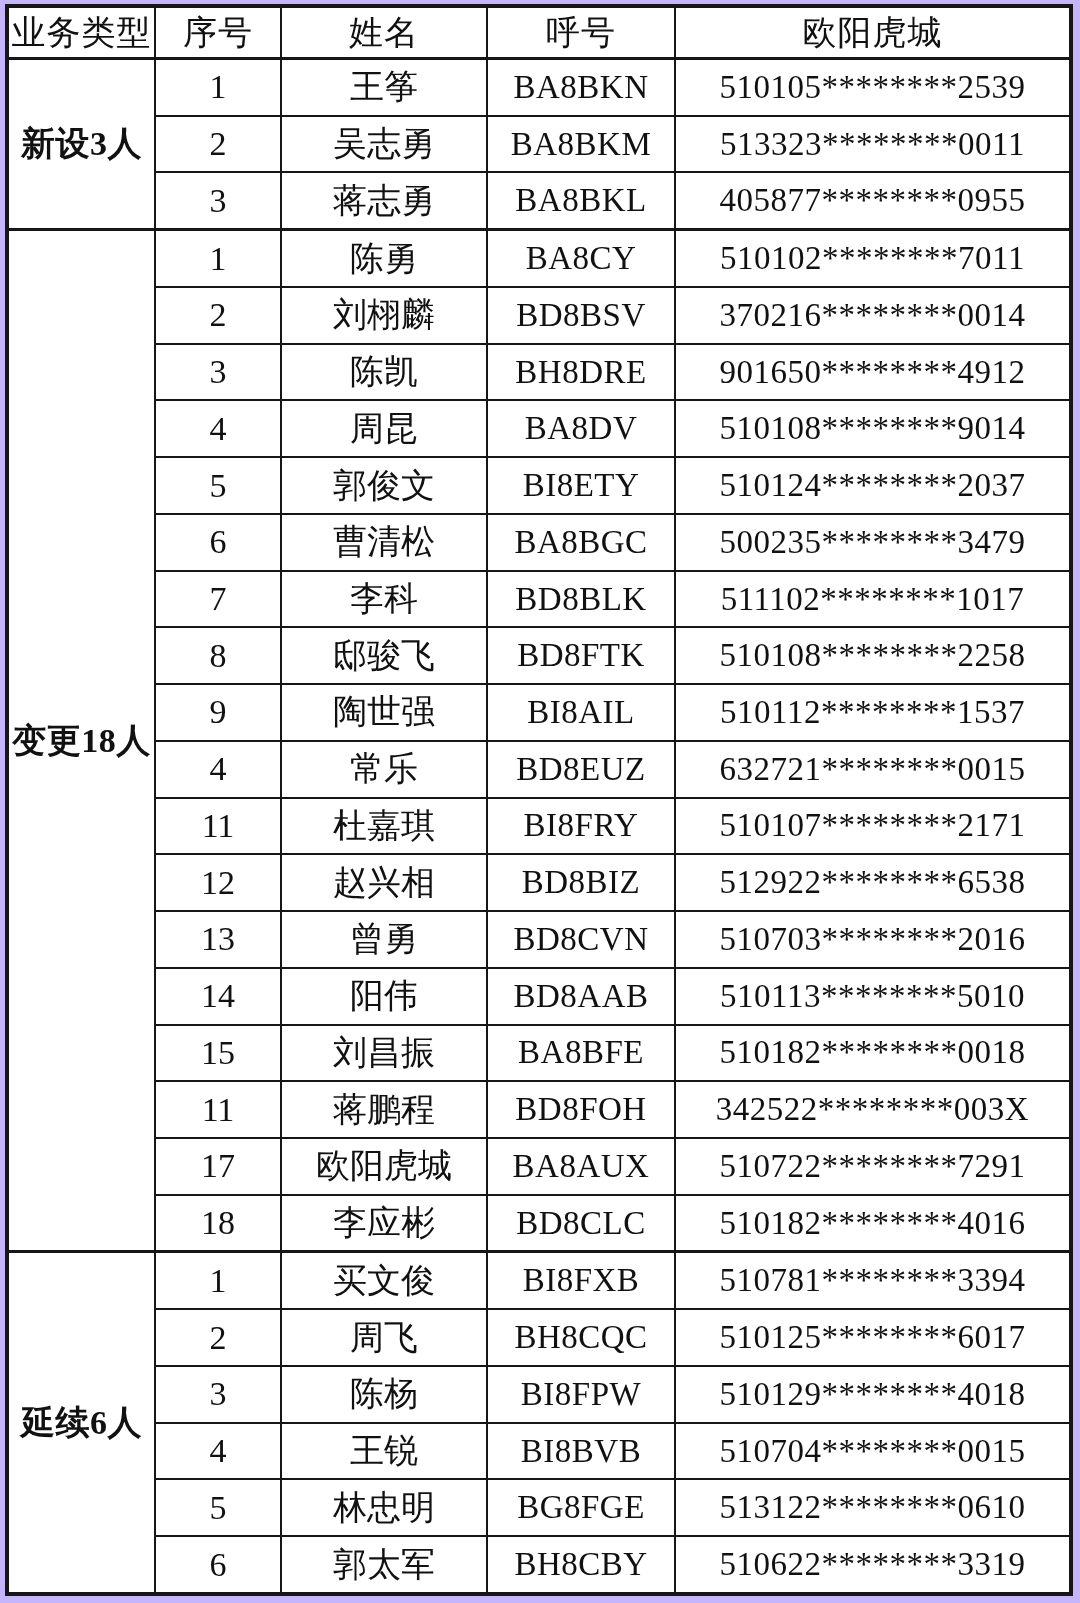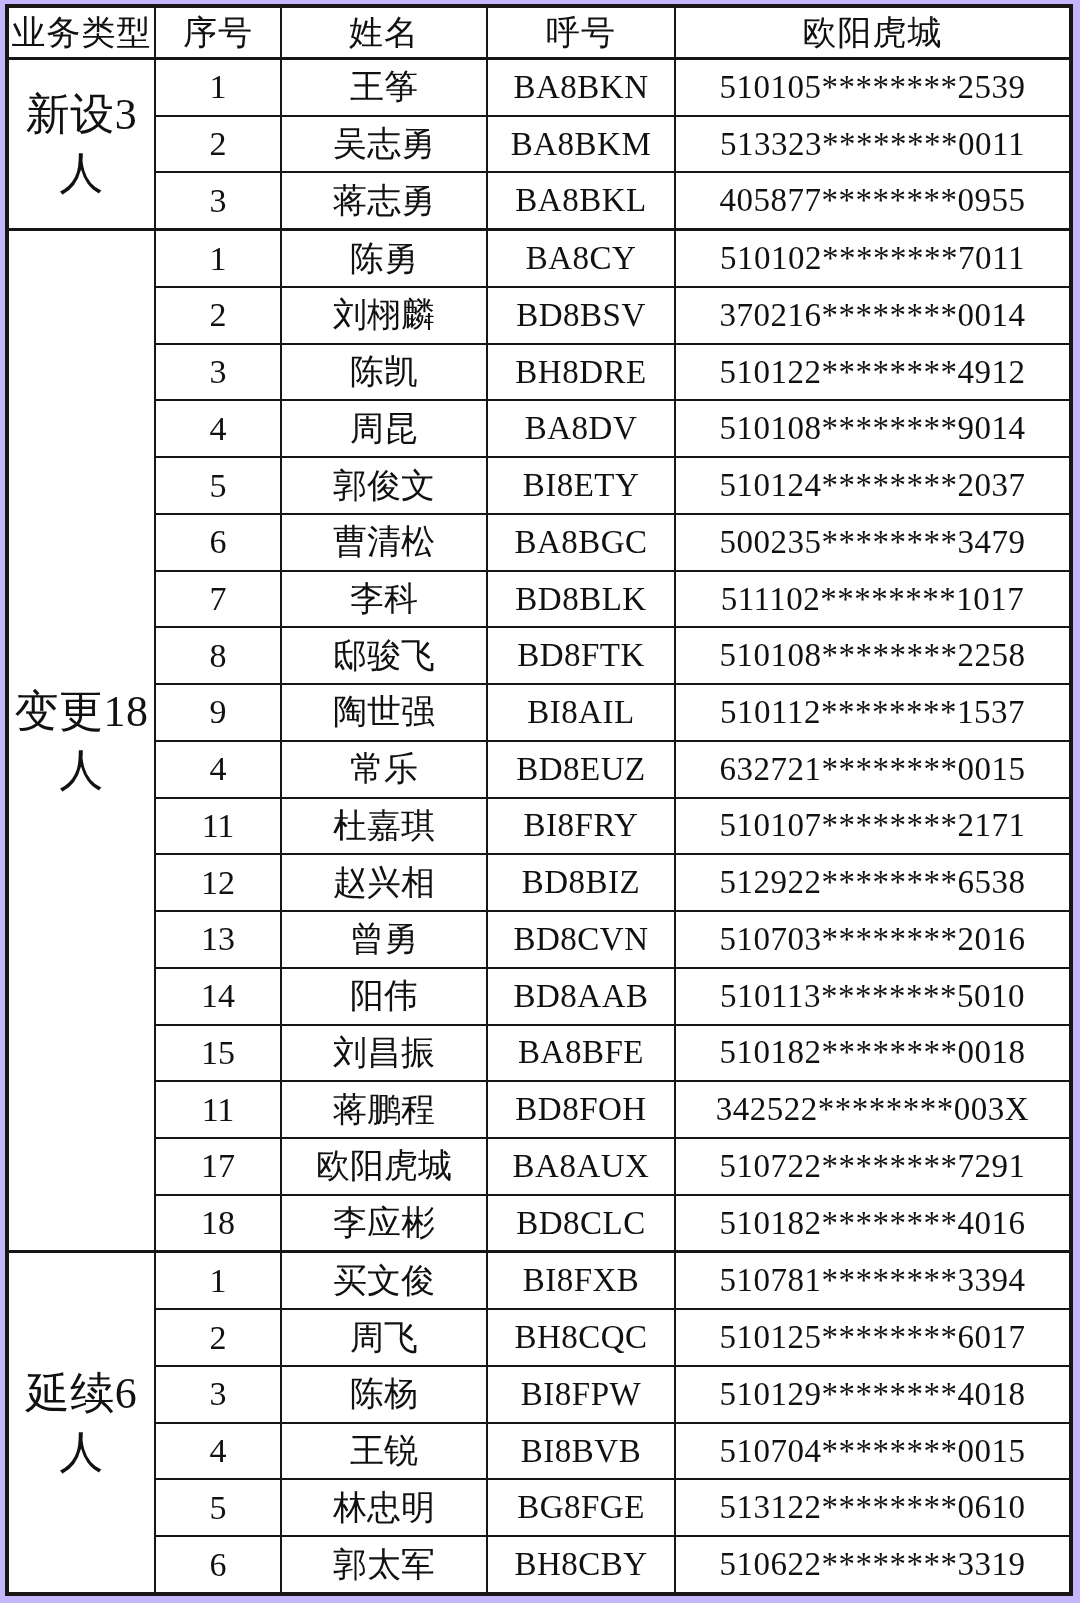--- a/index.html
+++ b/index.html
@@ -37,22 +37,23 @@
     height: 49px;
     font-size: 34px;
     border-bottom-width: 3px;
     letter-spacing: 1px;
   }
   .reg-table tbody td {
     height: 53px;
     font-size: 34px;
   }
   .reg-table td.type-cell {
-    font-size: 44px;
+    font-size: 34px;
     letter-spacing: 0.5px;
+    font-weight: bold;
   }
   .reg-table td.callsign-cell,
   .reg-table td.id-cell {
     font-size: 33px;
     letter-spacing: 0.5px;
   }
   .reg-table tr.group-start td {
     border-top-width: 3px;
   }
   col.c-type     { width: 148px; }
@@ -112,21 +113,21 @@
         <tr>
           <td class="seq-cell">2</td>
           <td class="name-cell">刘栩麟</td>
           <td class="callsign-cell">BD8BSV</td>
           <td class="id-cell">370216********0014</td>
         </tr>
         <tr>
           <td class="seq-cell">3</td>
           <td class="name-cell">陈凯</td>
           <td class="callsign-cell">BH8DRE</td>
-          <td class="id-cell">510122********4912</td>
+          <td class="id-cell">901650********4912</td>
         </tr>
         <tr>
           <td class="seq-cell">4</td>
           <td class="name-cell">周昆</td>
           <td class="callsign-cell">BA8DV</td>
           <td class="id-cell">510108********9014</td>
         </tr>
         <tr>
           <td class="seq-cell">5</td>
           <td class="name-cell">郭俊文</td>

